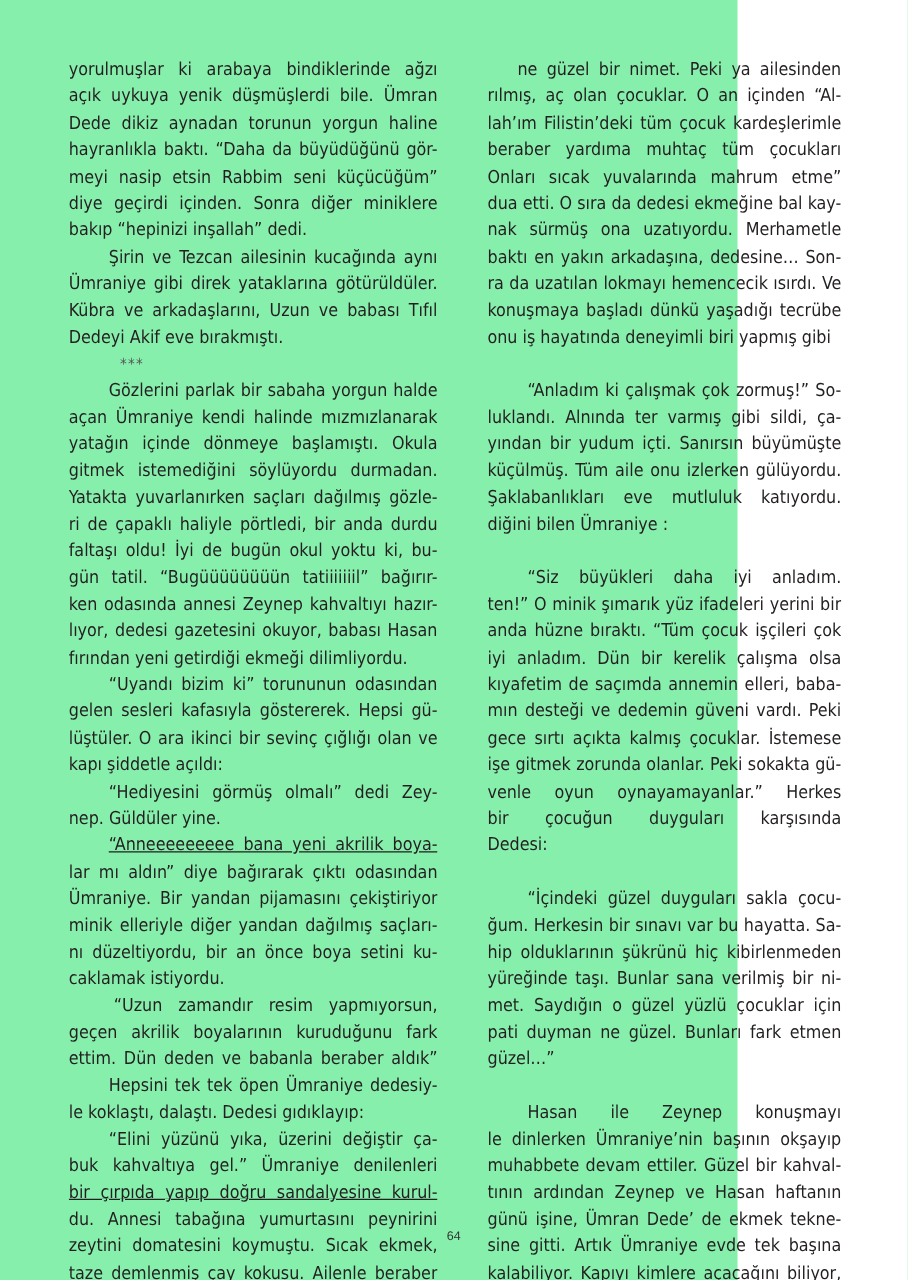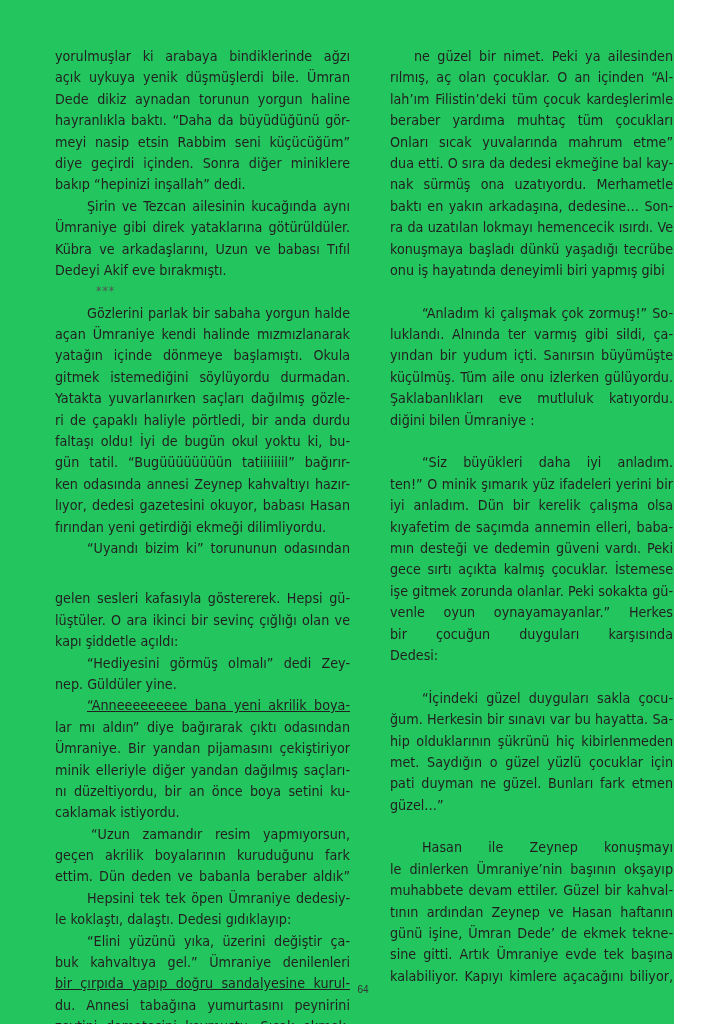--- a/index.html
+++ b/index.html
@@ -1,17 +1,17 @@
 <!DOCTYPE html>
 <html><head>
 <meta charset="utf-8">
 <style>
   html, body { margin: 0; padding: 0; background: #ffffff; }
   body { width: 726px; height: 1024px; position: relative; overflow: hidden; }
-  .page { position: absolute; left: 0; top: 0; width: 674px; height: 1024px; background: #22c55e; }
+  .page { position: absolute; left: 0; top: 0; width: 590px; height: 1024px; background: #86efac; }
   .col { position: absolute; top: 46px; font-family: "DejaVu Sans Condensed", "Liberation Sans Narrow", "Liberation Sans", sans-serif; font-size: 14.2px; color: #231f20; }
   .col-left { left: 55px; width: 295px; }
   .col-right { left: 390px; width: 283px; }
   .line { display: block; height: 21.4px; line-height: 21.4px; white-space: nowrap; text-align: justify; text-align-last: justify; overflow: visible; }
   .line.last { text-align-last: left; }
   .line.indent { padding-left: 32px; }
   .line.indent2 { padding-left: 36px; }
   .line.blank { height: 21.4px; }
   .stars { padding-left: 41px; text-align-last: left; letter-spacing: 1px; font-size: 12px; color: #555; }
   .page-number { position: absolute; top: 984px; left: 343px; width: 40px; text-align: center; font-family: "Liberation Sans", sans-serif; font-size: 10px; color: #333; }
@@ -38,21 +38,21 @@
       <span class="line" style="white-space: normal; overflow: hidden;">yatağın içinde dönmeye başlamıştı. Okula</span>
       <span class="line" style="white-space: normal; overflow: hidden;">gitmek istemediğini söylüyordu durmadan.</span>
       <span class="line" style="white-space: normal; overflow: hidden;">Yatakta yuvarlanırken saçları dağılmış gözle-</span>
       <span class="line" style="white-space: normal; overflow: hidden;">ri de çapaklı haliyle pörtledi, bir anda durdu</span>
       <span class="line" style="white-space: normal; overflow: hidden;">faltaşı oldu!  İyi de bugün okul yoktu ki, bu-</span>
       <span class="line" style="white-space: normal; overflow: hidden;">gün tatil. “Bugüüüüüüüün tatiiiiiiil” bağırır-</span>
       <span class="line" style="white-space: normal; overflow: hidden;">ken odasında annesi Zeynep kahvaltıyı hazır-</span>
       <span class="line" style="white-space: normal; overflow: hidden;">lıyor, dedesi gazetesini okuyor, babası Hasan</span>
       <span class="line last">fırından yeni getirdiği ekmeği dilimliyordu.</span>
       <span class="line indent" style="white-space: normal; overflow: hidden;">“Uyandı bizim ki” torununun odasından</span>
-      <span class="line" style="white-space: normal; overflow: hidden; margin-top: 29px;">gelen sesleri kafasıyla göstererek. Hepsi gü-</span>
+      <span class="line" style="white-space: normal; overflow: hidden;">gelen sesleri kafasıyla göstererek. Hepsi gü-</span>
       <span class="line" style="white-space: normal; overflow: hidden;">lüştüler. O ara ikinci bir sevinç çığlığı olan ve</span>
       <span class="line last">kapı şiddetle açıldı:</span>
       <span class="line indent" style="white-space: normal; overflow: hidden;">“Hediyesini görmüş olmalı” dedi Zey-</span>
       <span class="line last">nep. Güldüler yine.</span>
       <span class="line indent" style="white-space: normal; overflow: hidden; text-decoration: underline;">“Anneeeeeeeee bana yeni akrilik boya-</span>
       <span class="line" style="white-space: normal; overflow: hidden;">lar mı aldın” diye bağırarak çıktı odasından</span>
       <span class="line" style="white-space: normal; overflow: hidden;">Ümraniye.  Bir yandan pijamasını çekiştiriyor</span>
       <span class="line" style="white-space: normal; overflow: hidden;">minik elleriyle diğer yandan dağılmış saçları-</span>
       <span class="line" style="white-space: normal; overflow: hidden;">nı düzeltiyordu, bir an önce boya setini ku-</span>
       <span class="line last">caklamak istiyordu.</span>
@@ -83,32 +83,34 @@
       <span class="line blank">&nbsp;</span>
       <span class="line indent" style="white-space: normal; overflow: hidden;">“Anladım ki çalışmak çok zormuş!” So-</span>
       <span class="line" style="white-space: normal; overflow: hidden;">luklandı. Alnında ter varmış gibi sildi, ça-</span>
       <span class="line" style="white-space: normal; overflow: hidden;">yından bir yudum içti. Sanırsın büyümüşte</span>
       <span class="line" style="white-space: normal; overflow: hidden;">küçülmüş. Tüm aile onu izlerken gülüyordu.</span>
       <span class="line" style="white-space: normal; overflow: hidden;">Şaklabanlıkları eve mutluluk katıyordu. Sevil-</span>
       <span class="line last">diğini bilen Ümraniye :</span>
       <span class="line blank">&nbsp;</span>
       <span class="line indent" style="white-space: normal; overflow: hidden;">“Siz büyükleri daha iyi anladım. Gerçek-</span>
       <span class="line" style="white-space: normal; overflow: hidden;">ten!” O minik şımarık yüz ifadeleri yerini bir</span>
+      <span class="line" style="white-space: normal; overflow: hidden;">anda hüzne bıraktı.  “Tüm çocuk işçileri çok</span>
       <span class="line" style="white-space: normal; overflow: hidden;">iyi anladım. Dün bir kerelik çalışma olsa dahi</span>
       <span class="line" style="white-space: normal; overflow: hidden;">kıyafetim de saçımda annemin elleri, baba-</span>
       <span class="line" style="white-space: normal; overflow: hidden;">mın desteği ve dedemin güveni vardı. Peki</span>
       <span class="line" style="white-space: normal; overflow: hidden;">gece sırtı açıkta kalmış çocuklar. İstemese de</span>
       <span class="line" style="white-space: normal; overflow: hidden;">işe gitmek zorunda olanlar. Peki sokakta gü-</span>
       <span class="line" style="white-space: normal; overflow: hidden;">venle oyun oynayamayanlar.” Herkes minicik</span>
       <span class="line" style="white-space: normal; overflow: hidden;">bir çocuğun duyguları karşısında hislenmişti.</span>
       <span class="line last">Dedesi:</span>
       <span class="line blank">&nbsp;</span>
       <span class="line indent" style="white-space: normal; overflow: hidden;">“İçindeki güzel duyguları sakla çocu-</span>
       <span class="line" style="white-space: normal; overflow: hidden;">ğum. Herkesin bir sınavı var bu hayatta.  Sa-</span>
       <span class="line" style="white-space: normal; overflow: hidden;">hip olduklarının şükrünü hiç kibirlenmeden</span>
+      <span class="line" style="white-space: normal; overflow: hidden;">yüreğinde taşı. Bunlar sana verilmiş bir ni-</span>
       <span class="line" style="white-space: normal; overflow: hidden;">met. Saydığın o güzel yüzlü çocuklar için em-</span>
       <span class="line" style="white-space: normal; overflow: hidden;">pati duyman ne güzel. Bunları fark etmen ne</span>
       <span class="line last">güzel…”</span>
       <span class="line blank">&nbsp;</span>
       <span class="line indent" style="white-space: normal; overflow: hidden;">Hasan ile Zeynep konuşmayı merhamet-</span>
       <span class="line" style="white-space: normal; overflow: hidden;">le dinlerken Ümraniye’nin  başının okşayıp</span>
       <span class="line" style="white-space: normal; overflow: hidden;">muhabbete devam ettiler. Güzel bir kahval-</span>
       <span class="line" style="white-space: normal; overflow: hidden;">tının ardından Zeynep ve Hasan haftanın son</span>
       <span class="line" style="white-space: normal; overflow: hidden;">günü işine, Ümran Dede’ de ekmek tekne-</span>
       <span class="line" style="white-space: normal; overflow: hidden;">sine gitti. Artık Ümraniye evde tek başına</span>

